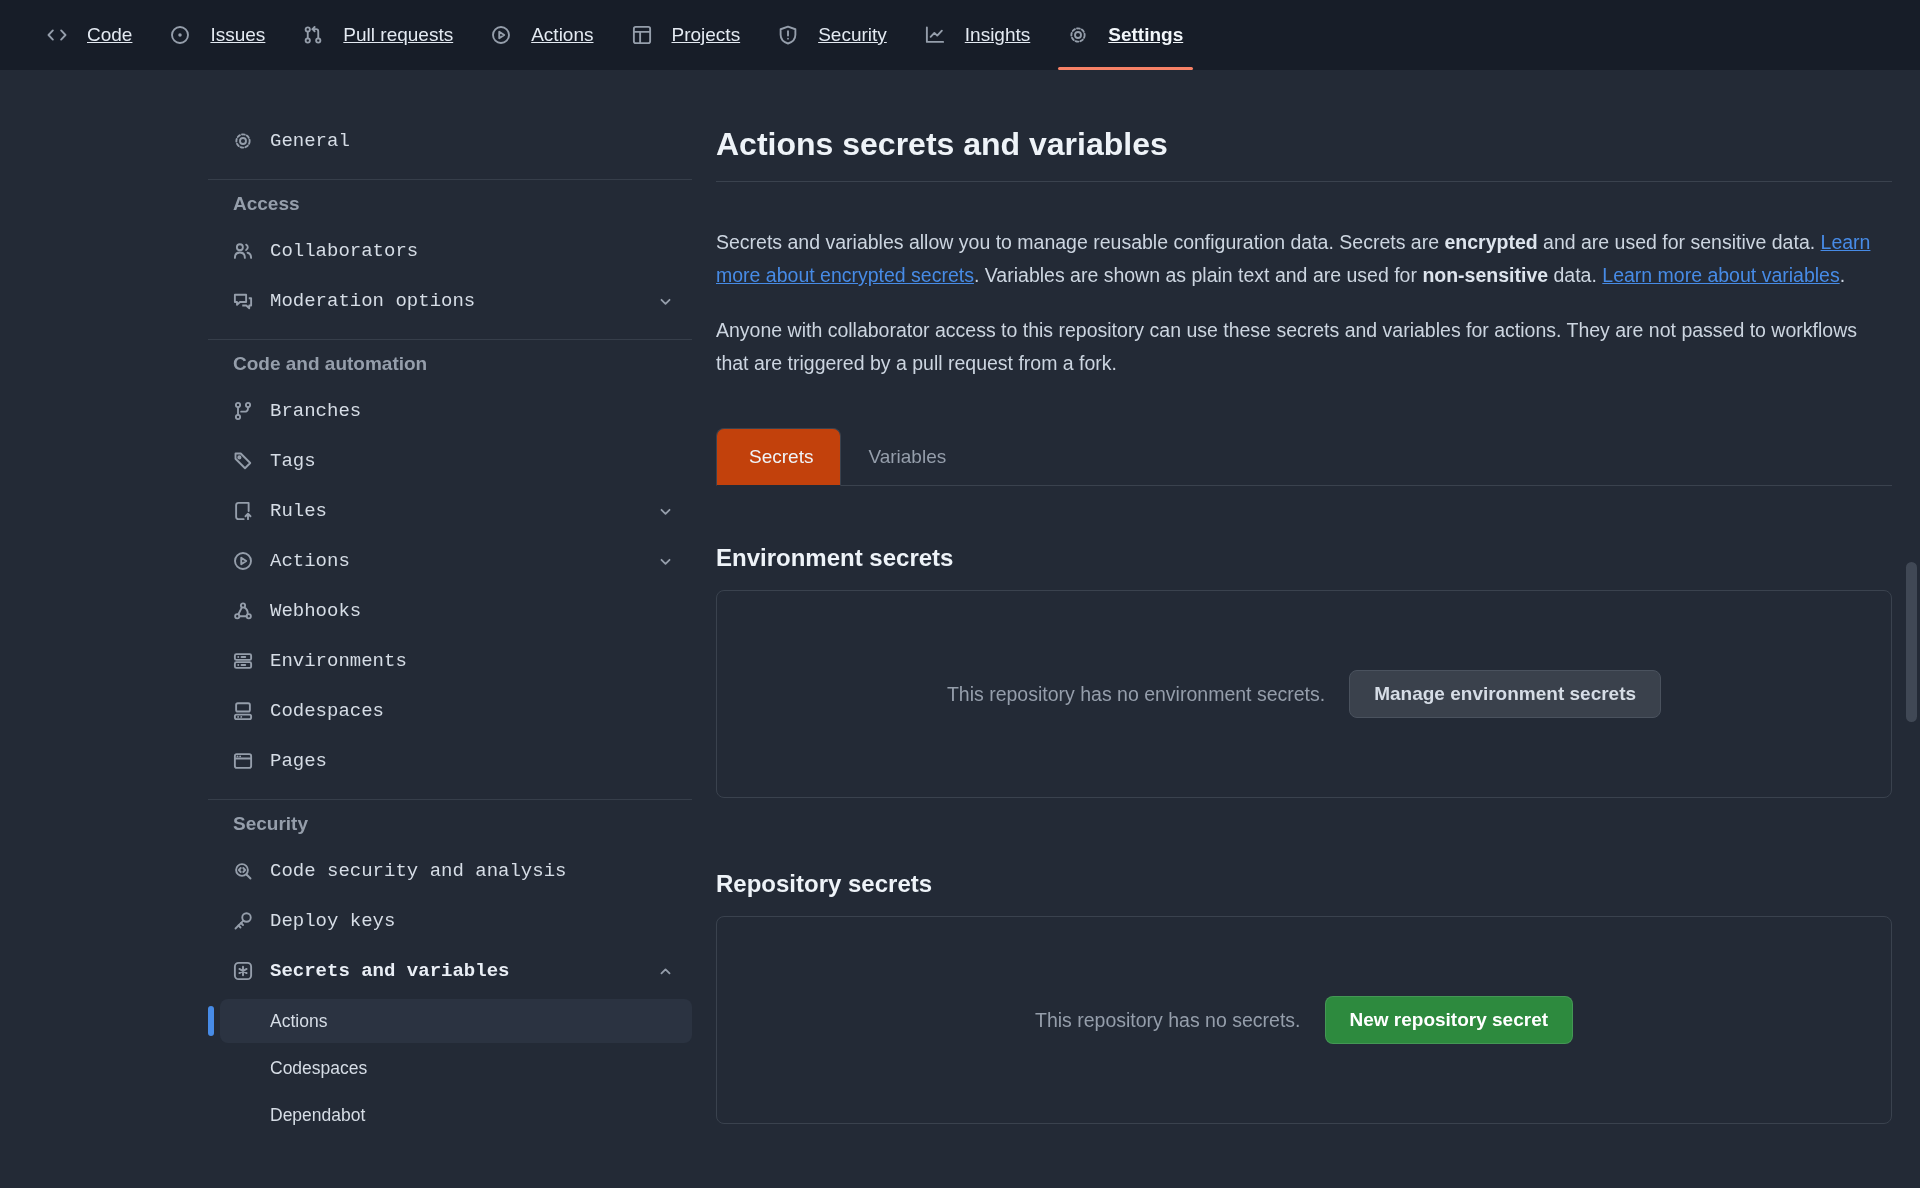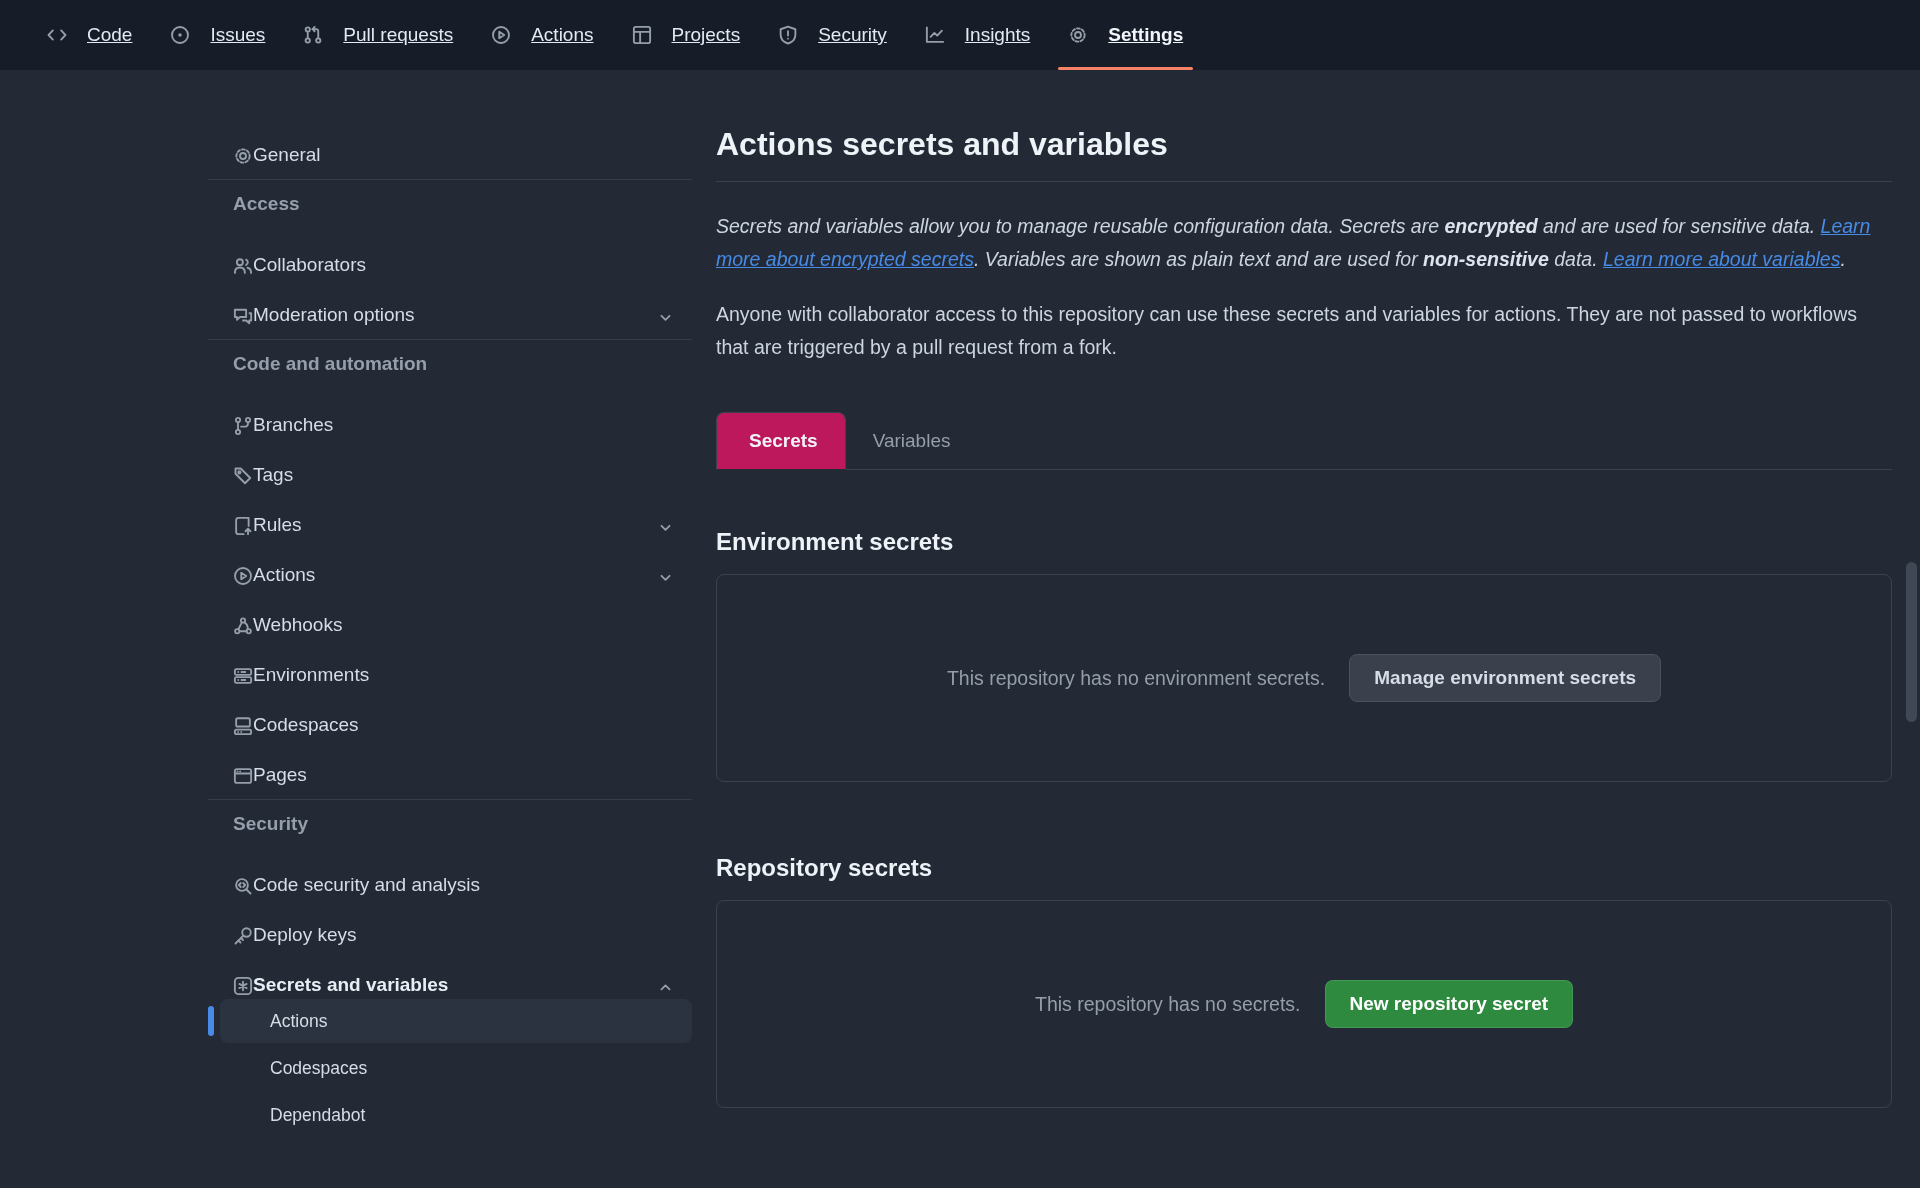--- a/index.html
+++ b/index.html
@@ -29,22 +29,22 @@
   }
 
   
   .layout { display:flex; padding:46px 28px 0 208px; }
   .sidebar { width:484px; flex:none; }
   .main { width:1176px; flex:none; margin-left:24px; }
 
   
   .sb-row {
     height:50px; margin-left:12px; padding:0 0 0 13px; border-radius:8px;
-    display:flex; align-items:flex-end; cursor:pointer;
-    font-size:19px; color:#d6dde6; position:relative;
+    display:flex; align-items:center; gap:17px; cursor:pointer;
+    font-size:19px; color:#d6dde6; position:relative;font-family:Liberation Mono, monospace;
   }
   .sb-ic { display:flex; color:#959eab; flex:none; }
   .sb-label.bold { font-weight:700; color:#e9eef5; }
   .sb-chevron { display:flex; color:#959eab; margin-left:auto; margin-right:18px; }
   .sb-divider { border:none; border-top:1px solid #363e4a; margin:13px 0; }
   .sb-section-label {
     margin:14px 0 12px; padding-left:25px;
     font-size:19px; font-weight:700; color:#959eab; line-height:20px;
   }
   .sb-subrow {
@@ -56,36 +56,36 @@
   .active-bar {
     position:absolute; left:-12px; top:7px; width:6px; height:30px;
     border-radius:3px; background:#478be6;
   }
 
   
   .page-title {
     margin:0; padding:10px 0 18px; font-size:32px; font-weight:600;
     color:#eef3f8; border-bottom:1px solid #3a424e;
   }
-  .intro { margin:28px 0 0; font-size:19.5px; line-height:33px; color:#ccd5e0; max-width:1176px;font-style:italic; }
+  .intro { margin:44px 0 0; font-size:19.5px; line-height:33px; color:#ccd5e0; max-width:1176px; }
   .intro b { color:#dde4ed; font-weight:700; }
   .intro a { color:#478be6; text-decoration:underline; cursor:pointer; }
   .para2 { margin:22px 0 0; font-size:19.5px; line-height:33px; color:#ccd5e0; }
 
   .tabnav {
     margin-top:48px; height:58px; display:flex; align-items:stretch;
     border-bottom:1px solid #3a424e;
   }
   .tab {
     display:flex; align-items:center; padding:0 27px; font-size:19px; cursor:pointer;
   }
   .tab.active {
     border:1px solid #3a424e; border-bottom:1px solid #232a36;
     border-radius:8px 8px 0 0; margin-bottom:-1px;
-    background:#be185d; color:#f0f4f9; font-weight:700;padding-left:32px;
+    background:#c2410c; color:#f0f4f9; font-weight:400;padding-left:32px;
   }
   .tab.inactive { color:#959eab; }
 
   .section-heading { margin:58px 0 0; font-size:24px; font-weight:600; color:#eef3f8; }
   .section-heading.second { margin-top:72px; }
   .empty-box {
     margin-top:18px; height:208px; border:1px solid #3a424e; border-radius:8px;
     display:flex; flex-direction:row; align-items:center; justify-content:center; gap:24px;
   }
   .empty-text { font-size:19.5px; color:#959eab; }

